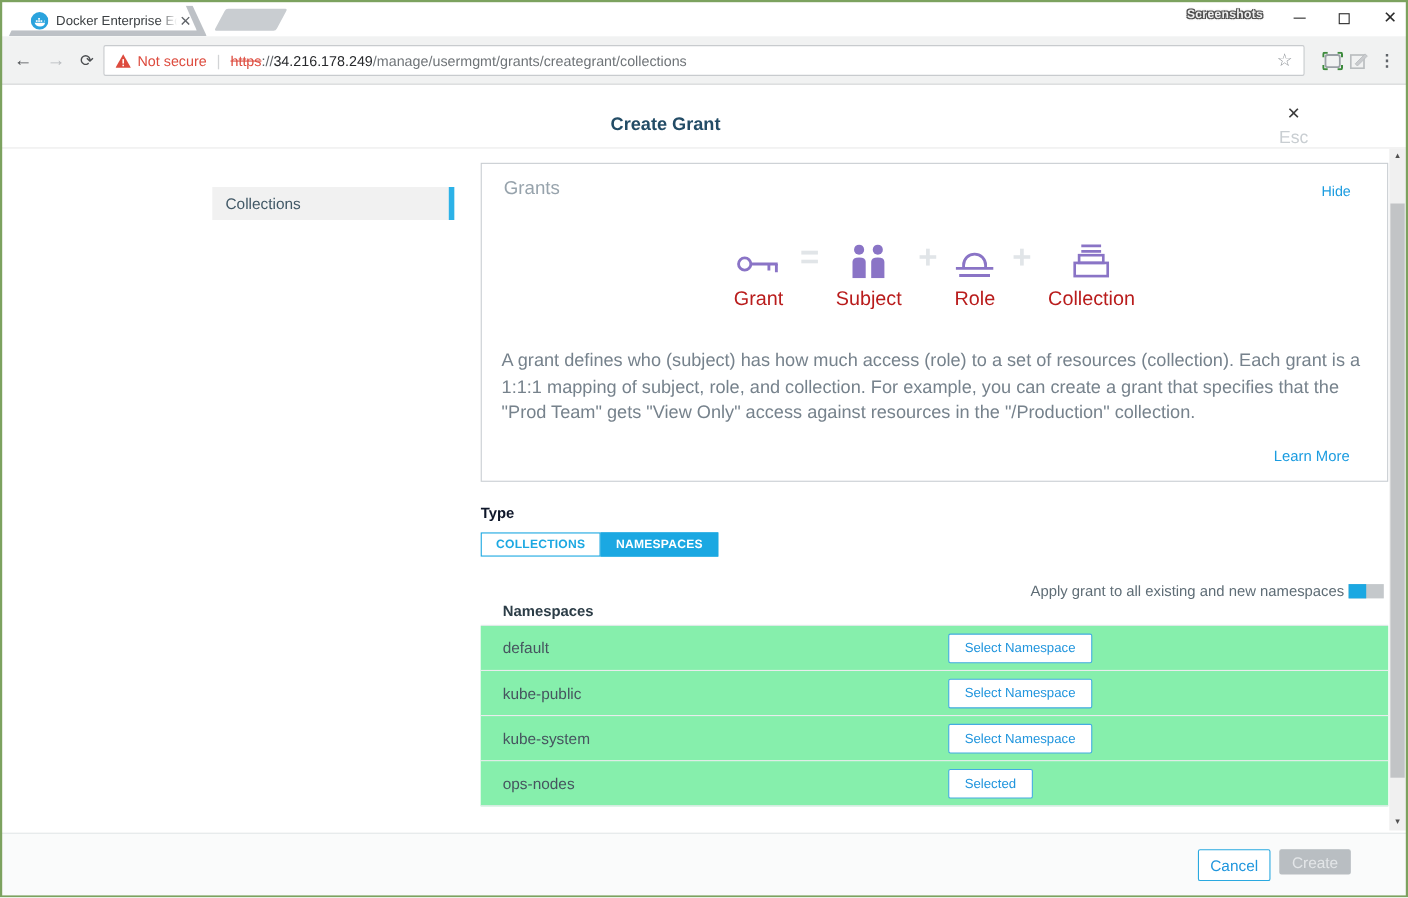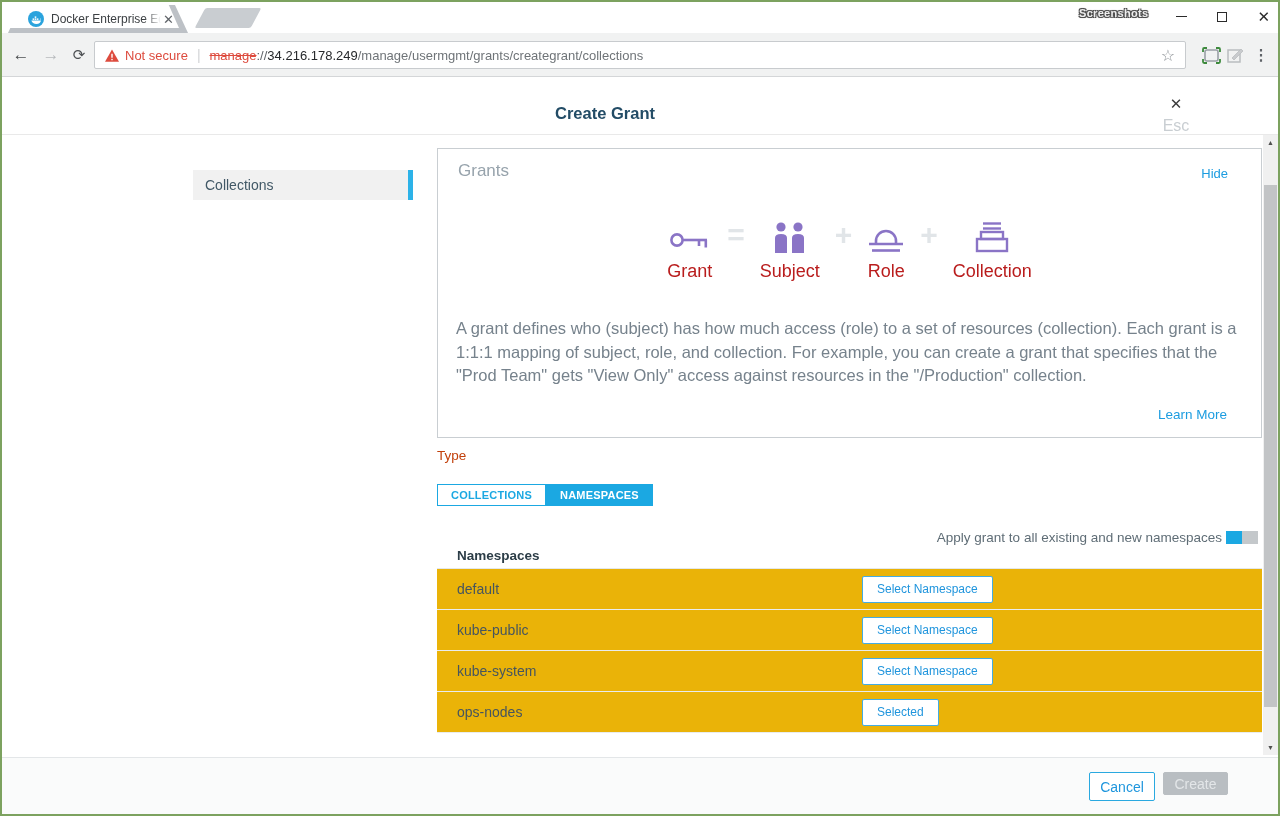--- a/index.html
+++ b/index.html
@@ -63,33 +63,33 @@
   .panel-heading { position:absolute; left:20px; top:12px; font-size:17px; color:#97a3ac; }
   .hide-link { position:absolute; right:33px; top:17px; font-size:13px; color:#1b9ce0; }
   .equation { position:absolute; left:0; top:68px; width:100%; display:flex; justify-content:center; align-items:flex-start; gap:15px; }
   .eq-unit { display:flex; flex-direction:column; align-items:center; }
   .eq-iconbox { height:36px; display:flex; align-items:flex-end; justify-content:center; }
   .eq-label { font-size:18px; color:#b91c1c; margin-top:8px; }
   .eq-op { font-size:30px; font-weight:bold; color:#e1e5e8; line-height:36px; height:36px; }
   .panel-desc { position:absolute; left:18px; top:168px; width:790px; font-size:16.5px; color:#76828c; line-height:23.5px; }
   .learn-more { position:absolute; right:34px; top:258px; font-size:13.5px; color:#1b9ce0; }
 
-  .type-label { position:absolute; left:437px; top:370px; font-size:13.5px; font-weight:normal; color:#c2410c; }
+  .type-label { position:absolute; left:437px; top:381px; font-size:13.5px; font-weight:bold; color:#0f172a; }
   .segmented { position:absolute; left:437px; top:406px; display:inline-flex; }
   .seg { height:22px; line-height:20px; padding:0 13px; font-size:11px; font-weight:bold; letter-spacing:.2px; }
   .seg-inactive { color:#1ba8e2; background:#fff; border:1px solid #1ba8e2; }
   .seg-active { color:#fff; background:#1ba8e2; border:1px solid #1ba8e2; }
 
   .apply-label { position:absolute; right:58px; top:452px; font-size:13.5px; color:#5f6d76; }
   .apply-toggle { position:absolute; right:22px; top:453px; width:32px; height:13px; background:#c4c8cb; }
   .apply-toggle-knob { position:absolute; left:0; top:0; width:16px; height:13px; background:#1ba8e2; }
 
   .table-heading { position:absolute; left:457px; top:470px; font-size:13.5px; font-weight:bold; color:#2c3d47; }
   .ns-table { position:absolute; left:437px; top:490px; width:825px; border-top:1px solid #e4e8ea; }
-  .ns-row { height:41px; border-bottom:1px solid #e9eced; background:#eab308; display:flex; align-items:center; }
+  .ns-row { height:41px; border-bottom:1px solid #e9eced; background:#86efac; display:flex; align-items:center; }
   .ns-name { width:425px; padding-left:20px; font-size:14px; color:#46555f; }
   .ns-btn { border:1px solid #44ace2; color:#2095dd; background:#fff; font-size:12px; height:27px; padding:0 14px; border-radius:2px; font-family:"Liberation Sans", sans-serif; }
 
   .footer { position:absolute; left:0; top:679px; width:1280px; height:59px; background:#fafbfb; border-top:1px solid #e3e6e8; }
   .btn-cancel { position:absolute; right:125px; top:14px; width:66px; height:29px; background:#fff; border:1px solid #2aa9e0; color:#1f96dd; font-size:14px; border-radius:2px; font-family:"Liberation Sans", sans-serif; }
   .btn-create { position:absolute; right:52px; top:14px; width:65px; height:23px; background:#b9bec2; border:1px solid #b9bec2; color:#e3e6e8; font-size:14px; border-radius:2px; font-family:"Liberation Sans", sans-serif; }
 
   .scrollbar { position:absolute; left:1263px; top:57px; width:15px; height:620px; background:#f0f0f0; }
   .sb-arrow { position:absolute; left:0; width:15px; height:15px; display:flex; align-items:center; justify-content:center; font-size:7px; color:#505050; }
   .sb-up { top:0; }
@@ -131,21 +131,21 @@
     <span class="nav-ic ic-fwd">→</span>
     <span class="nav-ic ic-reload">⟳</span>
     <div class="omnibox">
       <svg class="warn-tri" viewBox="0 0 16 14">
         <path d="M8 0 L16 14 H0 Z" fill="#dd4b3e"></path>
         <rect x="7.2" y="5" width="1.6" height="4.6" fill="#fff"></rect>
         <rect x="7.2" y="10.8" width="1.6" height="1.6" fill="#fff"></rect>
       </svg>
       <span class="not-secure">Not secure</span>
       <span class="url-divider">|</span>
-      <span class="url-scheme">manage</span>
+      <span class="url-scheme">https</span>
         <span class="url-sep">://</span>
         <span class="url-host">34.216.178.249</span>
         <span class="url-path">/manage/usermgmt/grants/creategrant/collections</span>
       <span class="omni-star">☆</span>
     </div>
     <span class="ext-ic ext-shot">
       <svg width="19" height="17" viewBox="0 0 19 17">
         <rect x="3" y="3" width="13" height="11" rx="2" fill="none" stroke="#9aa0a6" stroke-width="1.6"></rect>
         <path d="M1 5 V2.2 Q1 1 2.2 1 H5" fill="none" stroke="#3d8a3d" stroke-width="1.8"></path>
         <path d="M14 1 H16.8 Q18 1 18 2.2 V5" fill="none" stroke="#3d8a3d" stroke-width="1.8"></path>

